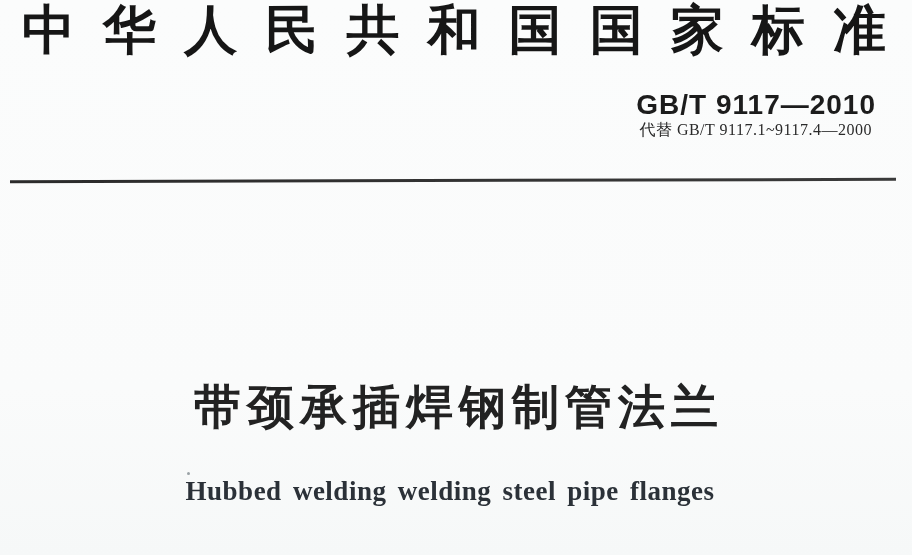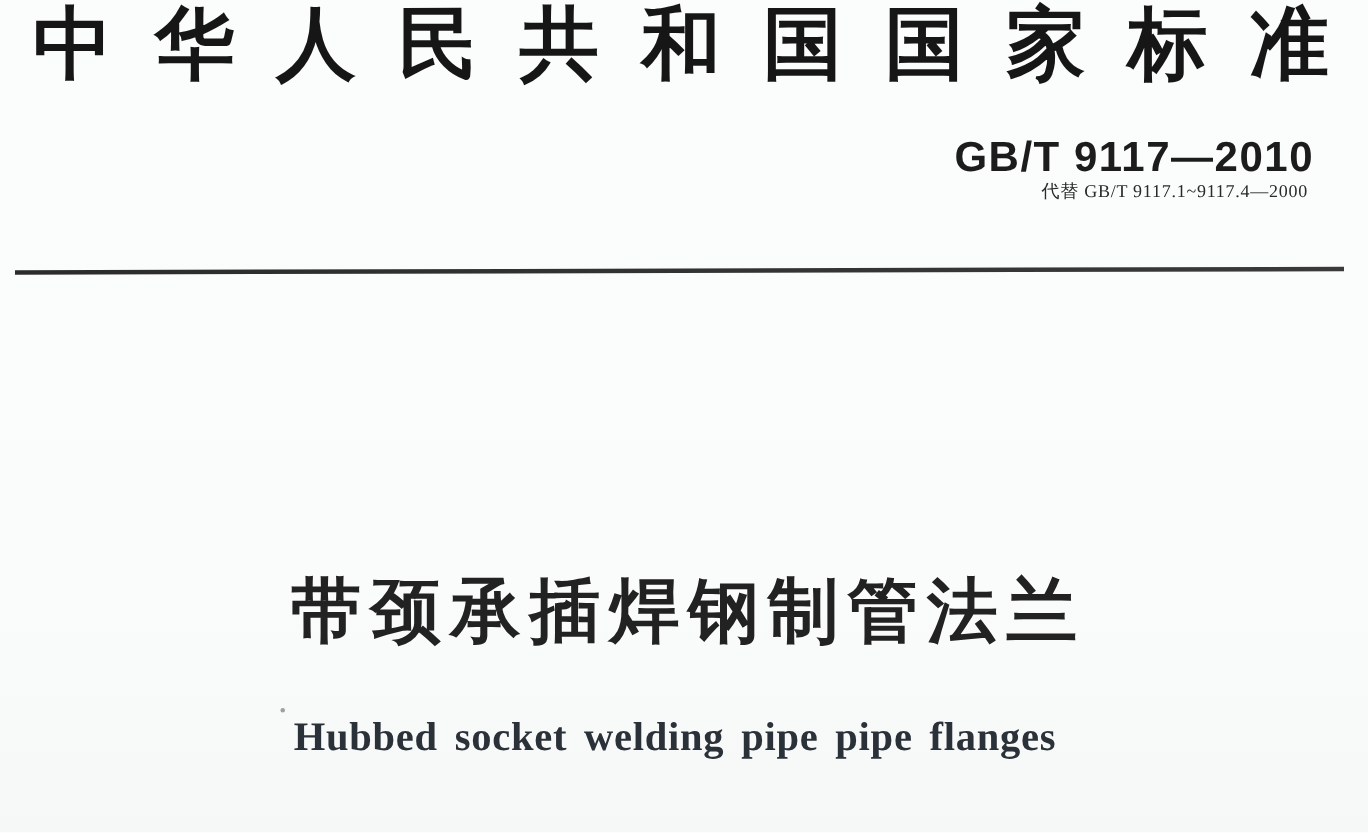--- a/index.html
+++ b/index.html
@@ -45,21 +45,21 @@
     font-size: 28px;
     letter-spacing: 1px;
     color: #1c1c1c;
     line-height: 1.05;
   }
   .superseded-note {
     margin-top: 2px;
     margin-right: 4px;
     font-family: "Liberation Serif", "DejaVu Serif", serif;
     font-weight: 400;
-    font-size: 12px;
+    font-size: 16px;
     letter-spacing: 0.5px;
     color: #2a2a2a;
     line-height: 1.1;
   }
 
   
   .header-rule {
     position: absolute;
     top: 179px;
     left: 10px;
@@ -143,17 +143,17 @@
       <span>承</span>
       <span>插</span>
       <span>焊</span>
       <span>钢</span>
       <span>制</span>
       <span>管</span>
       <span>法</span>
       <span>兰</span>
     </div>
 
-  <div class="doc-title-en">Hubbed socket welding pipe pipe flanges</div>
+  <div class="doc-title-en">Hubbed welding welding steel pipe flanges</div>
 
   <div class="scan-speck"></div>
 
 </div>
 
 </body></html>

